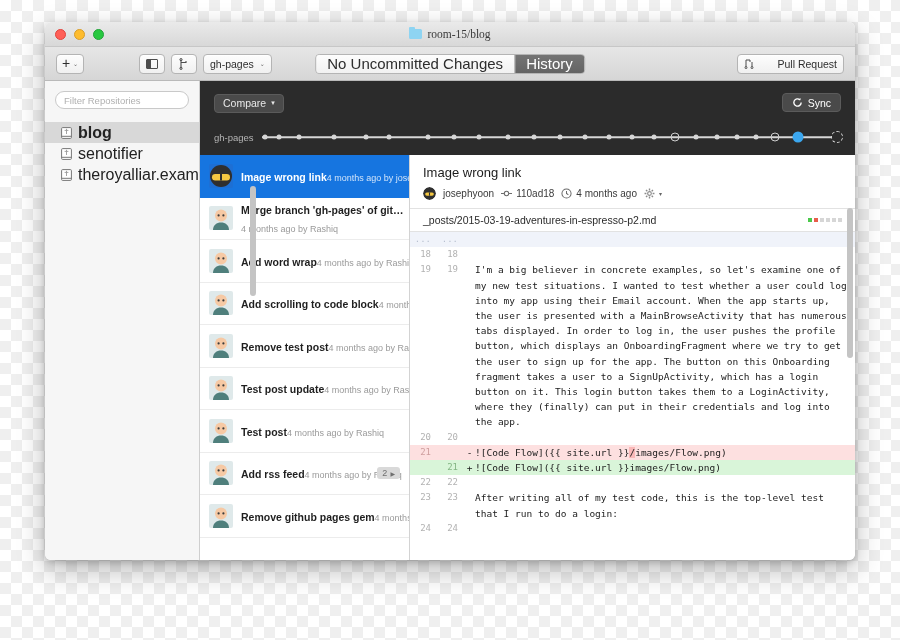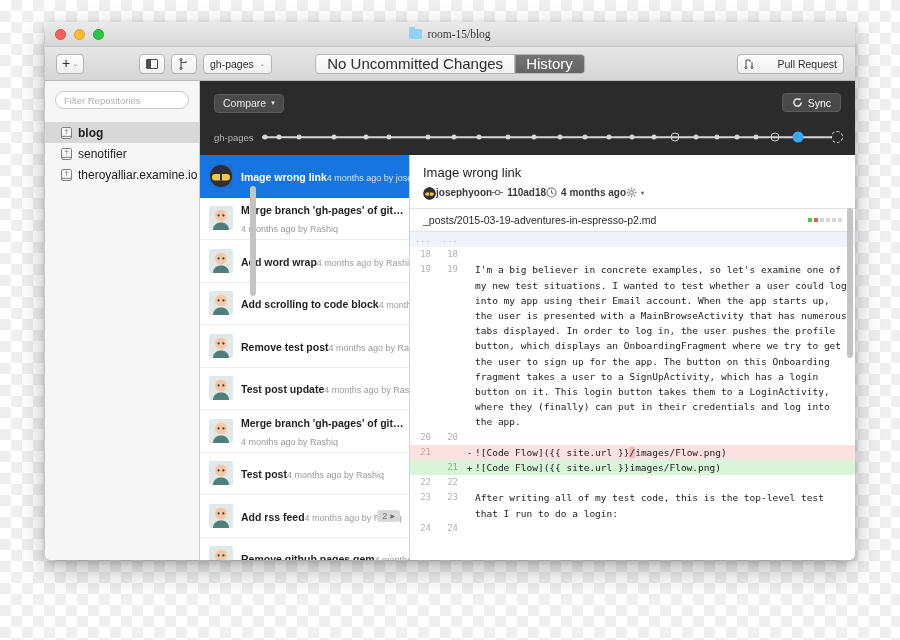--- a/index.html
+++ b/index.html
@@ -118,21 +118,21 @@
     border-radius:9px; background:#fff;
     display:flex;align-items:center; padding:0 8px;
     font-size:9.5px; color:#b0b0b0;
   }
   .grp-label{
     font-size:9.5px; color:#4f4f4f; font-weight:bold;
     padding:0 0 5px 8px;
   }
   .repo-row{
     height:21px; display:flex;align-items:center; gap:6px;
-    padding-left:16px; font-size:12px; color:#222; cursor:default;
+    padding-left:16px; font-size:16px; color:#222; cursor:default;
   }
   .repo-row.sel{ background:#d8d8d8; font-weight:bold; }
   .repo-ic{ width:11px; height:12px; display:block; flex:0 0 11px; }
 
   
   .main{ flex:1; display:flex; flex-direction:column; min-width:0; }
 
   .dark-head{
     background:#2b2b2b; flex:0 0 74px; position:relative;
     padding:12px 14px 0 14px;
@@ -199,21 +199,21 @@
   .commit.sel .c-meta{ color:#cfe3fa; }
   .badge{
     flex:0 0 auto; background:#d9d9d9; color:#6f6f6f; border-radius:3px;
     font-size:9px; padding:1px 5px; display:flex;align-items:center;gap:3px;
   }
 
   
   .detail{ flex:1; display:flex; flex-direction:column; min-width:0; background:#fff; }
   .d-head{ padding:10px 13px 8px; border-bottom:1px solid #e2e2e2; }
   .d-title{ font-size:13px; color:#1c1c1c; margin-bottom:7px; }
-  .d-meta{ display:flex;align-items:flex-start; font-size:10px; color:#3a3a3a;font-weight:bold; }
+  .d-meta{ display:flex;align-items:center; gap:7px; font-size:10px; color:#3a3a3a; }
   .d-av{ width:13px;height:13px;border-radius:50%; overflow:hidden; flex:0 0 13px; }
   .mi{ display:flex;align-items:center;gap:4px; }
   .file-row{
     display:flex;align-items:center; justify-content:space-between;
     padding:5px 13px; border-bottom:1px solid #e2e2e2;
     font-size:10.5px; color:#2b2b2b; background:#fff;
   }
   .stat{ display:flex; gap:1.5px; }
   .stat i{ width:4.5px;height:4.5px; display:block; }
 
@@ -440,30 +440,20 @@
               <span class="c-txt"><span class="c-title">Test post update</span><span class="c-meta">4 months ago by Rashiq</span></span>
             </div>
             <div class="commit">
               <span class="avatar"><svg viewBox="0 0 24 24" width="24" height="24">
                   <rect width="24" height="24" fill="#dfe9ea"></rect>
                   <path d="M4 24c0-5 3.6-7.5 8-7.5S20 19 20 24z" fill="#4f7f7c"></path>
                   <circle cx="12" cy="9.5" r="6" fill="#f6c9a4"></circle>
                   <circle cx="9.6" cy="9.4" r="1.1" fill="#3a3a3a"></circle>
                   <circle cx="14.4" cy="9.4" r="1.1" fill="#3a3a3a"></circle>
                 </svg></span>
-              <span class="c-txt"><span class="c-title">Merge branch 'gh-pages' of git…</span><span class="c-meta">4 months ago by Rashiq</span></span>
-            </div>
-            <div class="commit">
-              <span class="avatar"><svg viewBox="0 0 24 24" width="24" height="24">
-                  <rect width="24" height="24" fill="#dfe9ea"></rect>
-                  <path d="M4 24c0-5 3.6-7.5 8-7.5S20 19 20 24z" fill="#4f7f7c"></path>
-                  <circle cx="12" cy="9.5" r="6" fill="#f6c9a4"></circle>
-                  <circle cx="9.6" cy="9.4" r="1.1" fill="#3a3a3a"></circle>
-                  <circle cx="14.4" cy="9.4" r="1.1" fill="#3a3a3a"></circle>
-                </svg></span>
               <span class="c-txt"><span class="c-title">Test post</span><span class="c-meta">4 months ago by Rashiq</span></span>
             </div>
             <div class="commit">
               <span class="avatar"><svg viewBox="0 0 24 24" width="24" height="24">
                   <rect width="24" height="24" fill="#dfe9ea"></rect>
                   <path d="M4 24c0-5 3.6-7.5 8-7.5S20 19 20 24z" fill="#4f7f7c"></path>
                   <circle cx="12" cy="9.5" r="6" fill="#f6c9a4"></circle>
                   <circle cx="9.6" cy="9.4" r="1.1" fill="#3a3a3a"></circle>
                   <circle cx="14.4" cy="9.4" r="1.1" fill="#3a3a3a"></circle>
                 </svg></span>

